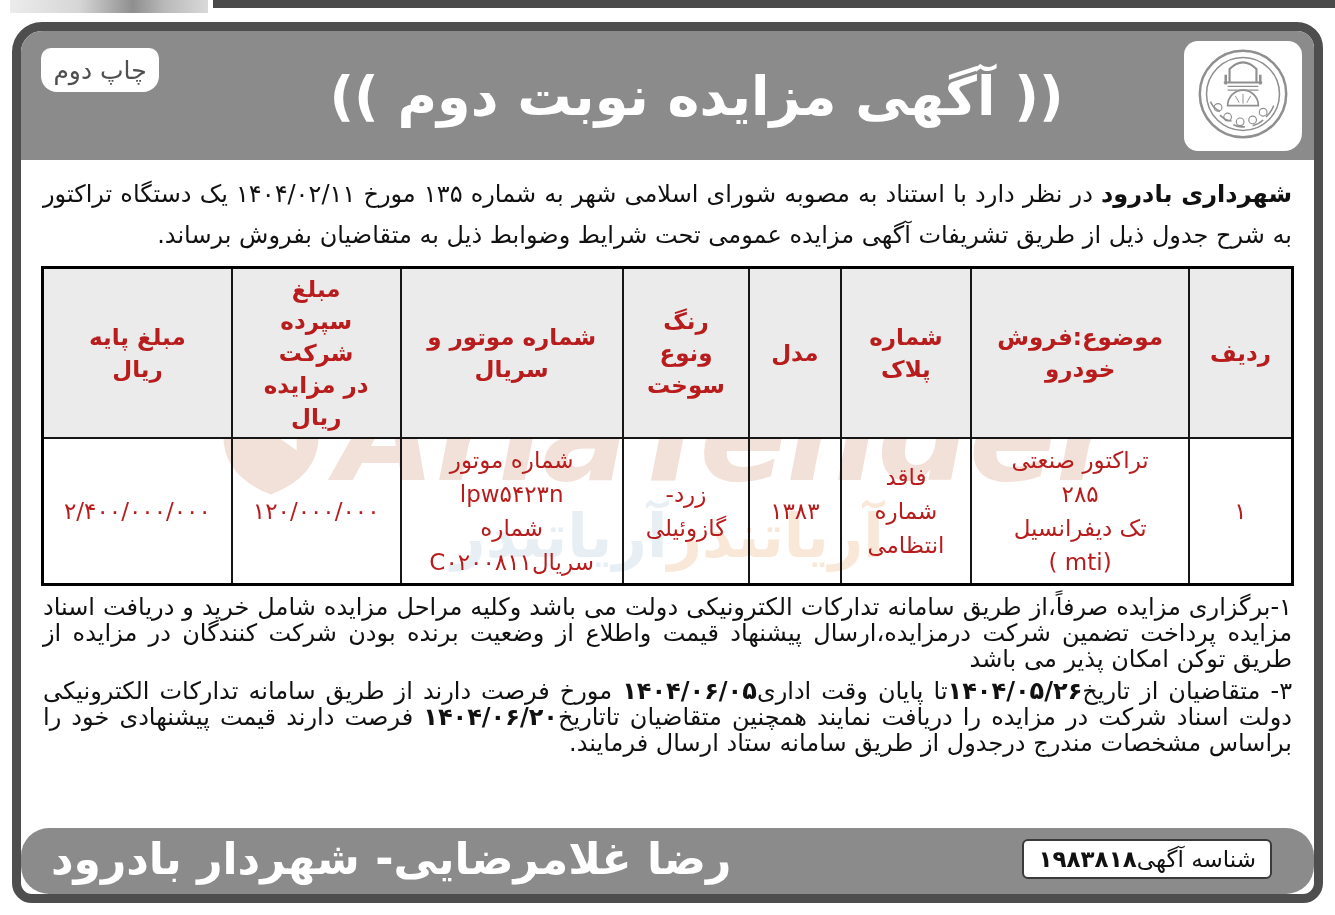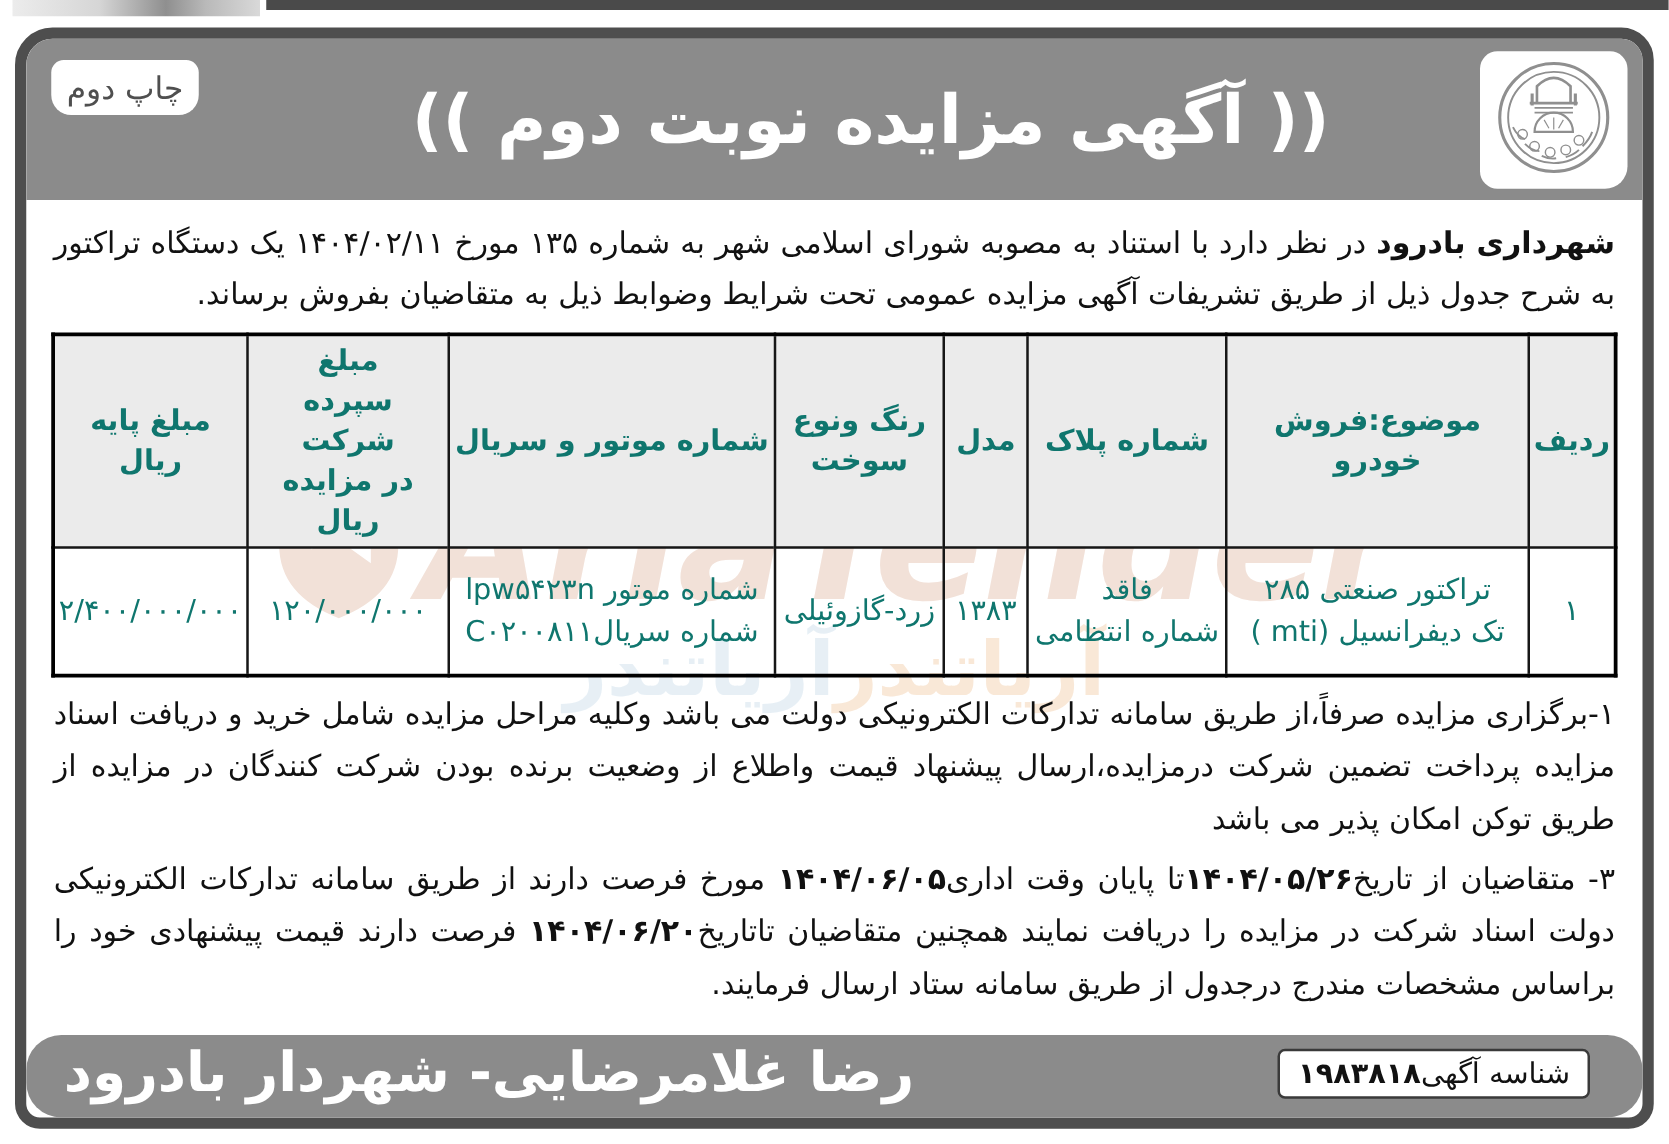--- a/index.html
+++ b/index.html
@@ -52,31 +52,31 @@
     text-align:justify;color:#111;
   }
   .intro .b, .terms .b, .ad-id .b{font-weight:bold;}
 
   table.lot-table{
     width:100%;border-collapse:collapse;border:3px solid #000;
     direction:rtl;margin:2px 0 8px 0;background:transparent;
   }
   .lot-table th,.lot-table td{
     border:2px solid #161616;text-align:center;vertical-align:middle;
-    white-space:pre-line;padding:4px 3px;color:#0f766e;
+    white-space:pre-line;padding:4px 20px;color:#b91c1c;
   }
   .lot-table thead th{
     background:#ebebeb;font-weight:bold;font-size:23px;line-height:32px;height:105px;
   }
   .lot-table tbody td{
     background:transparent;font-size:23px;line-height:34px;height:92px;font-weight:normal;
   }
   .terms{margin:4px 2px 0 2px;}
   .terms p{
-    margin:0 0 6px 0;font-size:24px;line-height:42px;
+    margin:0 0 6px 0;font-size:24px;line-height:26px;
     text-align:justify;color:#111;
   }
 
   
   .ad-footer{
     position:absolute;left:0;bottom:0;width:100%;height:66px;background:#8b8b8b;z-index:2;border-radius:28px;
   }
   .signature{
     position:absolute;left:30px;top:0;height:66px;line-height:62px;
     color:#ffffff;font-weight:bold;font-size:44px;direction:rtl;white-space:nowrap;

